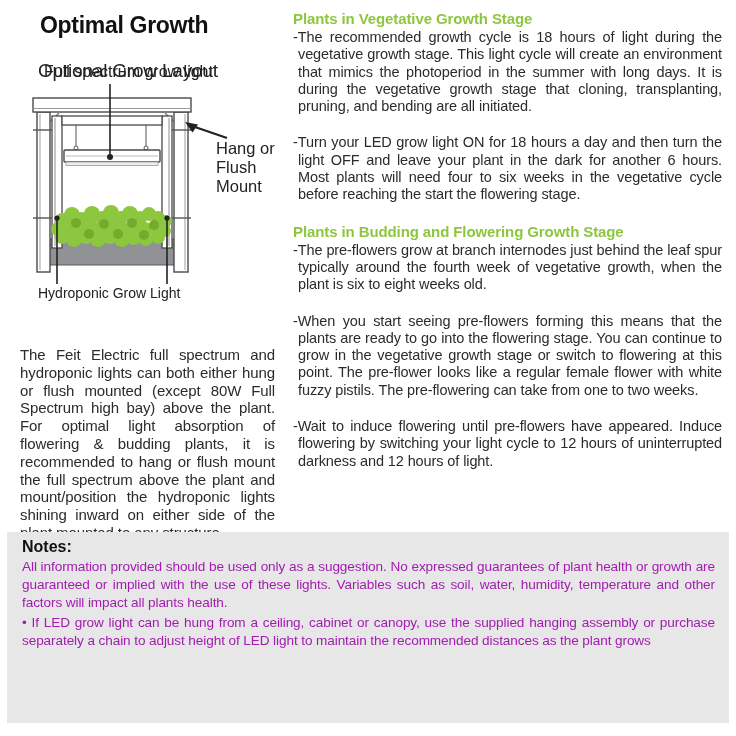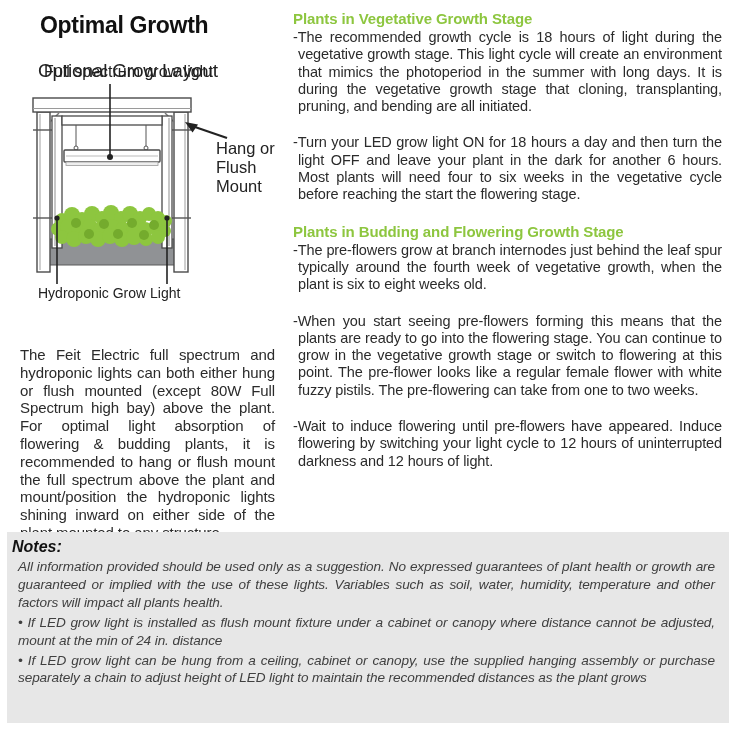--- a/index.html
+++ b/index.html
@@ -16,24 +16,24 @@
   .left-para{left:20px;top:331px;width:255px;font-size:15px;line-height:17.8px;
              text-align:justify;letter-spacing:-0.1px;color:#2b2b2b;}
   
   .right-col{left:293px;top:10px;width:429px;}
   .right-col h3{margin:0 0 2px 0;font-size:15px;font-weight:700;color:#8dc63f;letter-spacing:-0.1px;}
   .right-col h3.second{margin-top:10px;}
   .right-col p{margin:0 0 19px 0;font-size:14.5px;line-height:17.3px;text-align:justify;
                letter-spacing:-0.1px;color:#2b2b2b;text-indent:-5px;padding-left:5px;}
   
   .notes{left:7px;top:532px;width:722px;height:191px;background:#e7e7e7;box-sizing:border-box;
-         padding:6px 14px 0 5px;font-style:italic;}
+         padding:6px 14px 0 15px;}
   .notes-title{font-size:16px;font-weight:700;color:#111;margin:0 0 2px 0;}
-  .notes p{margin:0 0 2px 6px;font-size:13.6px;line-height:17.9px;text-align:justify;
-           letter-spacing:-0.1px;color:#404040;}
+  .notes p{margin:0 0 2px 0;font-size:13.6px;line-height:17.9px;text-align:justify;
+           letter-spacing:-0.1px;color:#a21caf;}
 </style>
 </head>
 <body>
 
 <div>
 
   <div class="abs title">Optimal Growth</div>
   <div class="abs subtitle">Optional Grow Layout</div>
   <div class="abs lbl-full">Full spectrum grow light</div>
   <div class="abs lbl-hang">Hang or
@@ -153,17 +153,16 @@
     <p>-Turn your LED grow light ON for 18 hours a day and then turn the light OFF and leave your plant in the dark for another 6 hours. Most plants will need four to six weeks in the vegetative cycle before reaching the start the flowering stage.</p>
     <h3 class="second">Plants in Budding and Flowering Growth Stage</h3>
     <p>-The pre-flowers grow at branch internodes just behind the leaf spur typically around the fourth week of vegetative growth, when the plant is six to eight weeks old.</p>
     <p>-When you start seeing pre-flowers forming this means that the plants are ready to go into the flowering stage. You can continue to grow in the vegetative growth stage or switch to flowering at this point. The pre-flower looks like a regular female flower with white fuzzy pistils. The pre-flowering can take from one to two weeks.</p>
     <p>-Wait to induce flowering until pre-flowers have appeared. Induce flowering by switching your light cycle to 12 hours of uninterrupted darkness and 12 hours of light.</p>
   </div>
 
   <div class="abs notes">
     <div class="notes-title">Notes:</div>
     <p>All information provided should be used only as a suggestion. No expressed guarantees of plant health or growth are guaranteed or implied with the use of these lights. Variables such as soil, water, humidity, temperature and other factors will impact all plants health.</p>
-    <p>• If LED grow light is installed as flush mount fixture under a cabinet or canopy where distance cannot be adjusted, mount at the min of 24 in. distance</p>
     <p>• If LED grow light can be hung from a ceiling, cabinet or canopy, use the supplied hanging assembly or purchase separately a chain to adjust height of LED light to maintain the recommended distances as the plant grows</p>
   </div>
 
 </div>
 
 </body></html>

